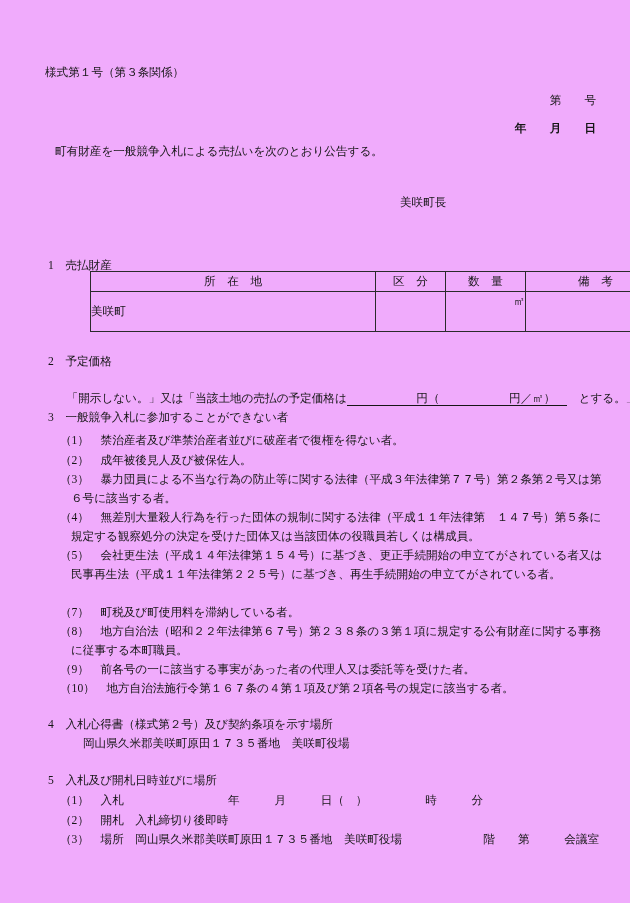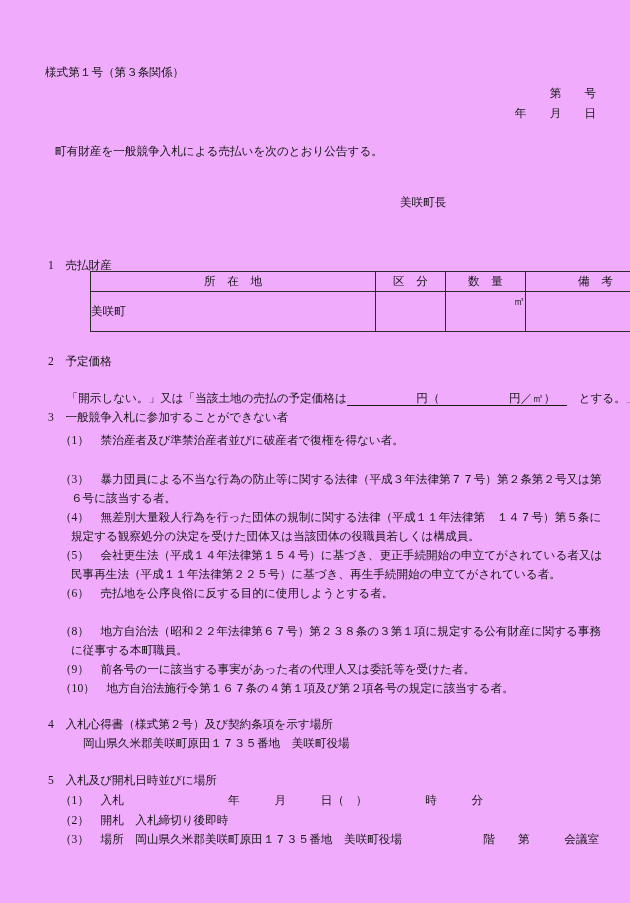--- a/index.html
+++ b/index.html
@@ -25,22 +25,22 @@
   td.loc { text-align:left; padding-left:8px; vertical-align:middle; }
   td.qty { text-align:right; vertical-align:top; padding:2px 6px 0 0; }
   td.blank { vertical-align:middle; }
 </style>
 </head>
 <body>
 
 <div class="page">
 
   <div class="abs" style="top:63px; left:45px;">様式第１号（第３条関係）</div>
-  <div class="abs right" style="top:84px;">第　　号</div>
-  <div class="abs right" style="top:104px;">年　　月　　日</div>
+  <div class="abs right" style="top:91px;">第　　号</div>
+  <div class="abs right" style="top:119px;font-weight:bold;">年　　月　　日</div>
   <div class="abs" style="top:142px; left:55px;">町有財産を一般競争入札による売払いを次のとおり公告する。</div>
   <div class="abs" style="top:193px; left:400px;">美咲町長</div>
 
   <div class="abs" style="top:256px; left:48px;">1　売払財産</div>
 
   <table class="prop">
     <colgroup>
       <col style="width:285px">
         <col style="width:70px">
         <col style="width:80px">
@@ -64,24 +64,25 @@
     </tbody>
   </table>
 
   <div class="abs" style="top:352px; left:48px;">2　予定価格</div>
   <div class="abs" style="top:370px; left:55px;">
     <span>「開示しない。」又は「当該土地の売払の予定価格は</span><span class="ul">　　　　　　円（　　　　　　円／㎡）　</span><span>　とする。」</span>
   </div>
 
   <div class="abs" style="top:408px; left:48px;">3　一般競争入札に参加することができない者</div>
   <div class="wrapitem" style="top:431px;">（1）　禁治産者及び準禁治産者並びに破産者で復権を得ない者。</div>
+  <div class="wrapitem" style="top:451px;">（2）　成年被後見人及び被保佐人。</div>
   <div class="wrapitem" style="top:470px;">（3）　暴力団員による不当な行為の防止等に関する法律（平成３年法律第７７号）第２条第２号又は第６号に該当する者。</div>
   <div class="wrapitem" style="top:508px;">（4）　無差別大量殺人行為を行った団体の規制に関する法律（平成１１年法律第　１４７号）第５条に規定する観察処分の決定を受けた団体又は当該団体の役職員若しくは構成員。</div>
   <div class="wrapitem" style="top:546px;">（5）　会社更生法（平成１４年法律第１５４号）に基づき、更正手続開始の申立てがされている者又は民事再生法（平成１１年法律第２２５号）に基づき、再生手続開始の申立てがされている者。</div>
-  <div class="wrapitem" style="top:584px;">（6）　売払地を公序良俗に反する目的に使用しようとする者。</div>
+  <div class="wrapitem" style="top:603px;">（7）　町税及び町使用料を滞納している者。</div>
   <div class="wrapitem" style="top:622px;">（8）　地方自治法（昭和２２年法律第６７号）第２３８条の３第１項に規定する公有財産に関する事務に従事する本町職員。</div>
   <div class="wrapitem" style="top:660px;">（9）　前各号の一に該当する事実があった者の代理人又は委託等を受けた者。</div>
   <div class="wrapitem" style="top:679px;">（10）　地方自治法施行令第１６７条の４第１項及び第２項各号の規定に該当する者。</div>
 
   <div class="abs" style="top:715px; left:48px;text-align:right;">4　入札心得書（様式第２号）及び契約条項を示す場所</div>
   <div class="abs" style="top:734px; left:55px;padding-left:28px;">岡山県久米郡美咲町原田１７３５番地　美咲町役場</div>
 
   <div class="abs" style="top:771px; left:48px;">5　入札及び開札日時並びに場所</div>
   <div class="wrapitem" style="top:791px;">（1）　入札　　　　　　　　　年　　　月　　　日（　）　　　　　時　　　分</div>
   <div class="wrapitem" style="top:811px;">（2）　開札　入札締切り後即時</div>

